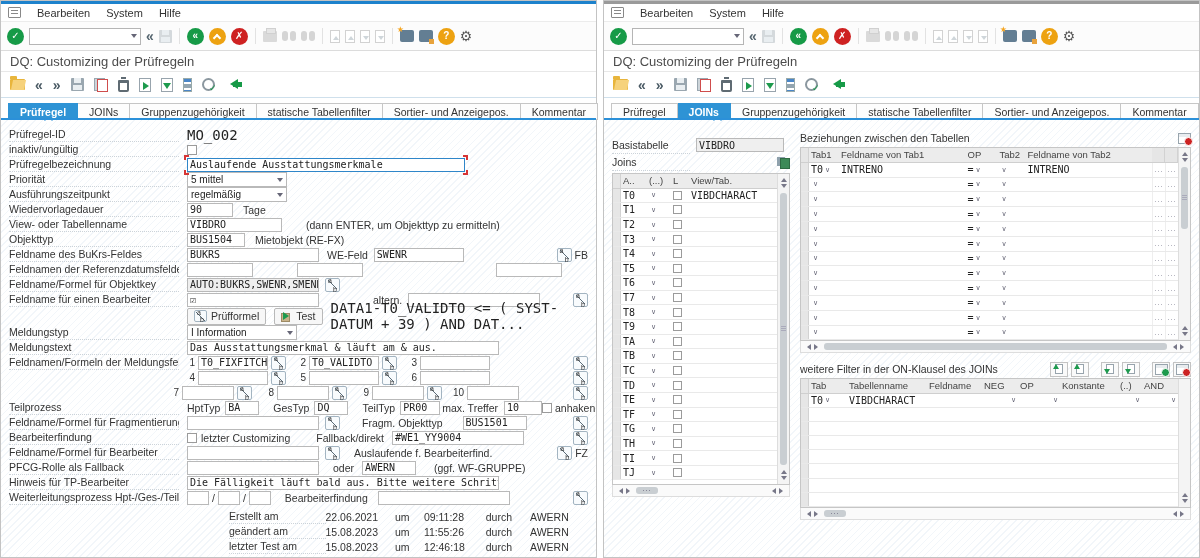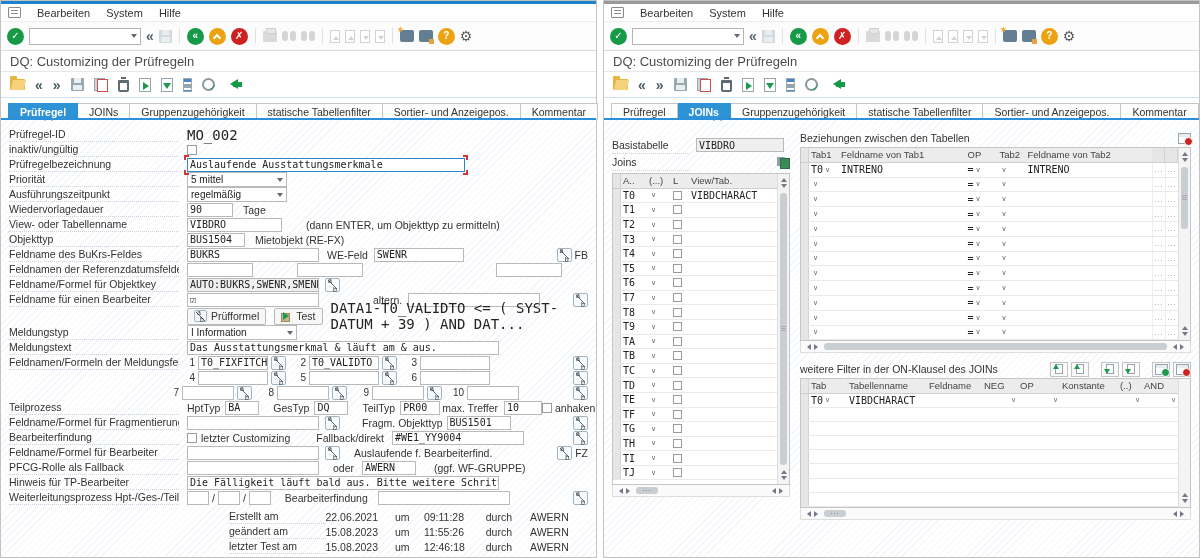--- a/index.html
+++ b/index.html
@@ -359,21 +359,21 @@
       <span class="lbl2" style="margin-left:2px">max. Treffer</span>
       <span class="inp" style="width:38px;margin-left:6px">10</span>
       <span class="cb mlauto"></span>
       <span class="lbl2" style="margin-left:3px">anhaken</span>
     </div>
     <div class="frow">
       <span class="flabel">Feldname/Formel für Fragmentierungswert</span>
       <span class="inp" style="width:132px"></span>
       <span class="ab" style="margin-left:6px"></span>
       <span class="lbl2" style="margin-left:22px">Fragm. Objekttyp</span>
-      <span class="inp" style="width:64px;margin-left:4px">BUS1501</span>
+      <span class="inp" style="width:64px;margin-left:20px">BUS1501</span>
       <span class="ab mlauto"></span>
     </div>
     <div class="frow">
       <span class="flabel">Bearbeiterfindung</span>
       <span class="cb"></span>
       <span class="lbl2" style="margin-left:4px">letzter Customizing</span>
       <span class="lbl2" style="margin-left:26px">Fallback/direkt</span>
       <span class="inp" style="width:132px;margin-left:8px">#WE1_YY9004</span>
       <span class="ab mlauto"></span>
     </div>

